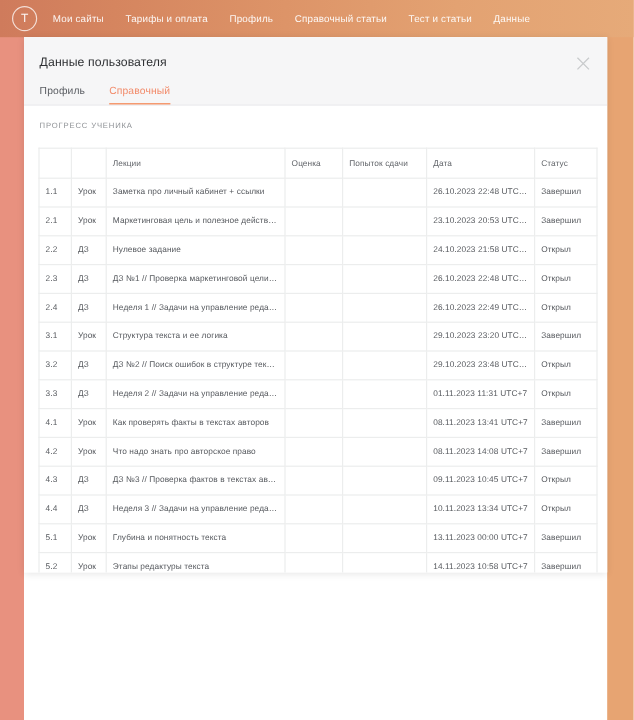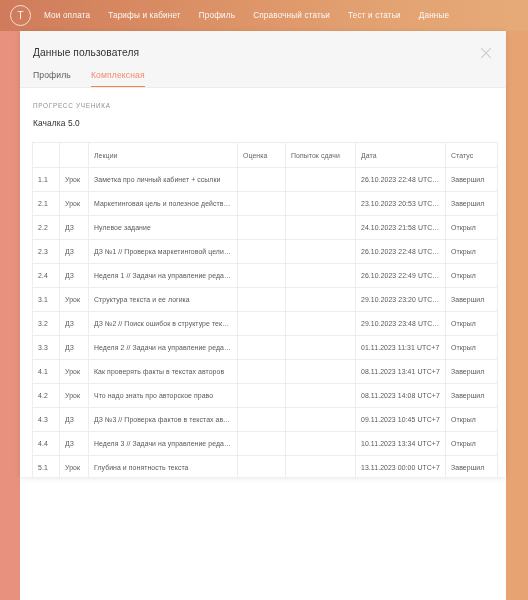--- a/index.html
+++ b/index.html
@@ -188,49 +188,48 @@
 <div class="page-bg">
   <div class="bg-left-strip"></div>
   <div class="bg-right-strip"></div>
 </div>
 
 <div class="topnav">
   <div class="logo">
     <span>Т</span>
   </div>
   <div class="nav-items">
-    <span class="nav-item">Мои оплата</span>
-    <span class="nav-item">Тарифы и кабинет</span>
+    <span class="nav-item">Мои сайты</span>
+    <span class="nav-item">Тарифы и оплата</span>
     <span class="nav-item">Профиль</span>
     <span class="nav-item">Справочный статьи</span>
     <span class="nav-item">Тест и статьи</span>
     <span class="nav-item">Данные</span>
   </div>
 </div>
 
 <div class="modal">
 
   <div class="modal-head">
     <div class="modal-title">Данные пользователя</div>
 
     <div class="close-btn">
       <svg width="16" height="16" viewBox="0 0 16 16">
         <path d="M3.2 3.2 L12.8 12.8 M12.8 3.2 L3.2 12.8" stroke="#c9cbcd" stroke-width="1.1" fill="none"></path>
       </svg>
     </div>
 
     <div class="tabs">
       <div class="tab">Профиль</div>
-      <div class="tab active">Комплексная</div>
+      <div class="tab active">Справочный</div>
     </div>
   </div>
 
   <div class="modal-body">
     <div class="section-label">ПРОГРЕСС УЧЕНИКА</div>
-    <div class="course-name">Качалка 5.0</div>
 
     <div class="table-wrap">
       <table class="progress">
         <colgroup>
           <col class="c-num">
             <col class="c-type">
             <col class="c-lect">
           <col class="c-score">
             <col class="c-try">
             <col class="c-date">

